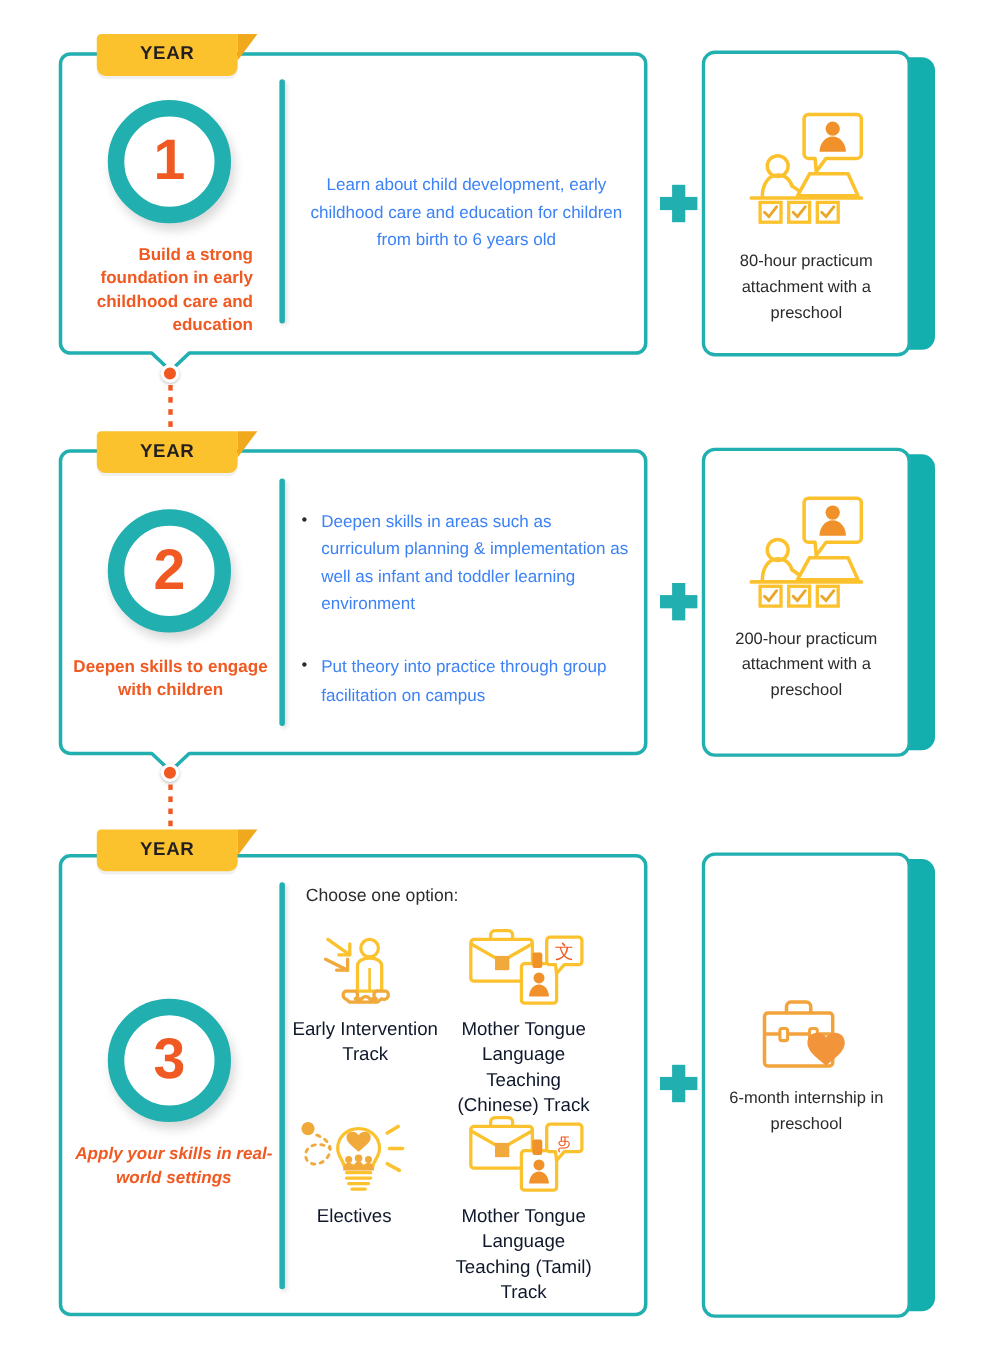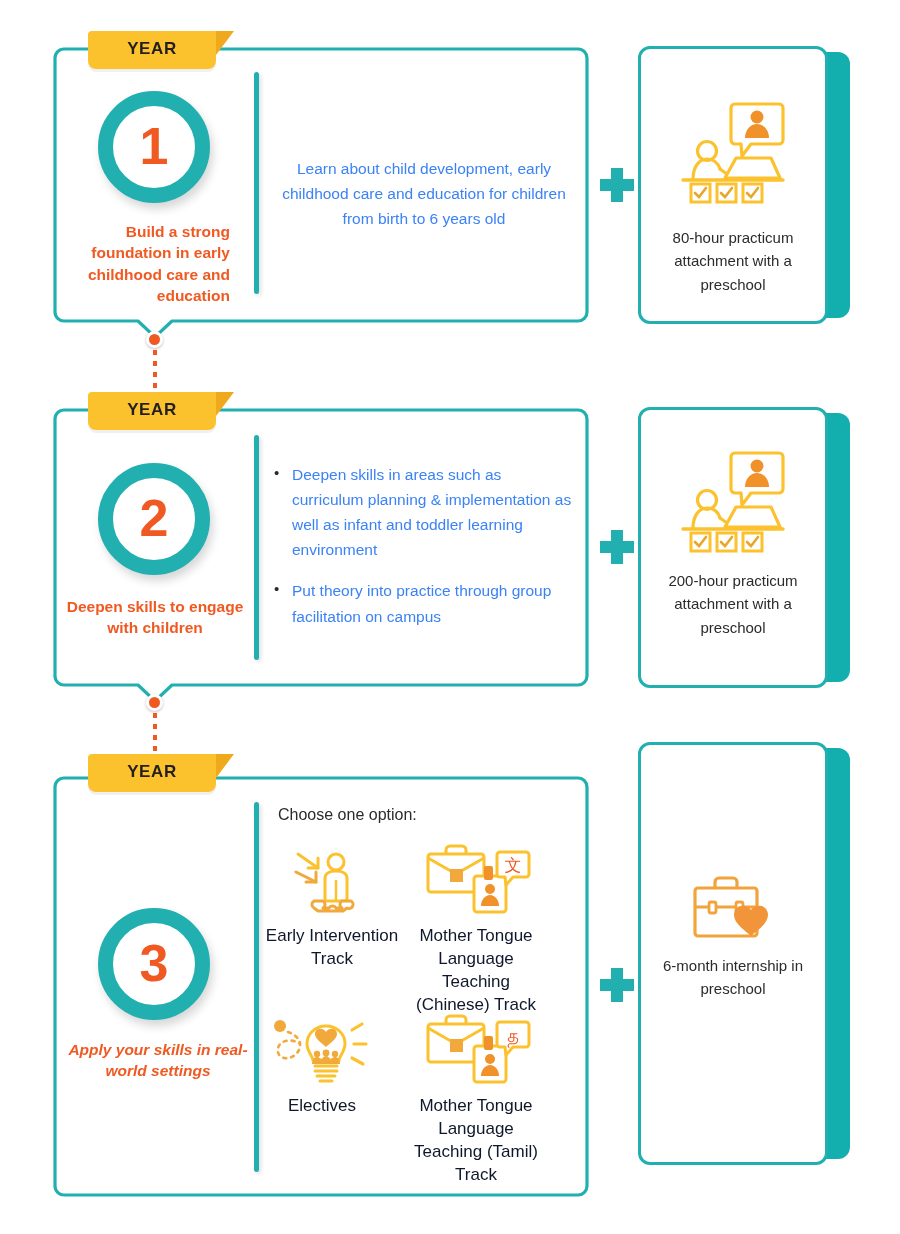--- a/index.html
+++ b/index.html
@@ -105,21 +105,21 @@
     font-size:15.5px;
     line-height:1.62;
     color:#3b82f6;
   }
   .body-text.center { text-align:center; }
 
   ul.bullets { margin:0; padding:0; list-style:none; }
   ul.bullets li {
     position:relative;
     padding-left:20px;
-    margin-bottom:16px;
+    margin-bottom:32px;
   }
   ul.bullets li:last-child { margin-bottom:0; }
   ul.bullets li:before {
     content:"\2022";
     position:absolute; left:2px; top:-1px;
     font-size:15px;
     color:#2b2b2b;
   }
 
   
@@ -482,21 +482,21 @@
         </svg>
       </div>
       <div class="opt-label">Mother Tongue Language Teaching (Tamil) Track</div>
     </div>
 
     <div class="plus" style="left:600px;top:968px;">
       <i class="h"></i>
         <i class="v"></i>
     </div>
 
-    <div class="side-card" style="top:742px;height:423px;padding-left:44px;">
+    <div class="side-card" style="top:775px;height:423px;padding-left:44px;">
       <div class="side-shadow"></div>
       <div class="side-inner"></div>
 
       <div class="side-icon" style="top:132px;left:95px;">
         <svg width="96" height="76" viewBox="0 0 96 76" fill="none">
 
           <path d="M30 14 v-6 a4 4 0 0 1 4 -4 h14 a4 4 0 0 1 4 4 v6" stroke="#F2A33C" stroke-width="3.2" fill="none"></path>
 
           <rect x="10" y="14" width="62" height="48" rx="3" stroke="#F2A33C" stroke-width="3.2" fill="#fff"></rect>
           <path d="M10 33 H72" stroke="#F2A33C" stroke-width="3.2"></path>

